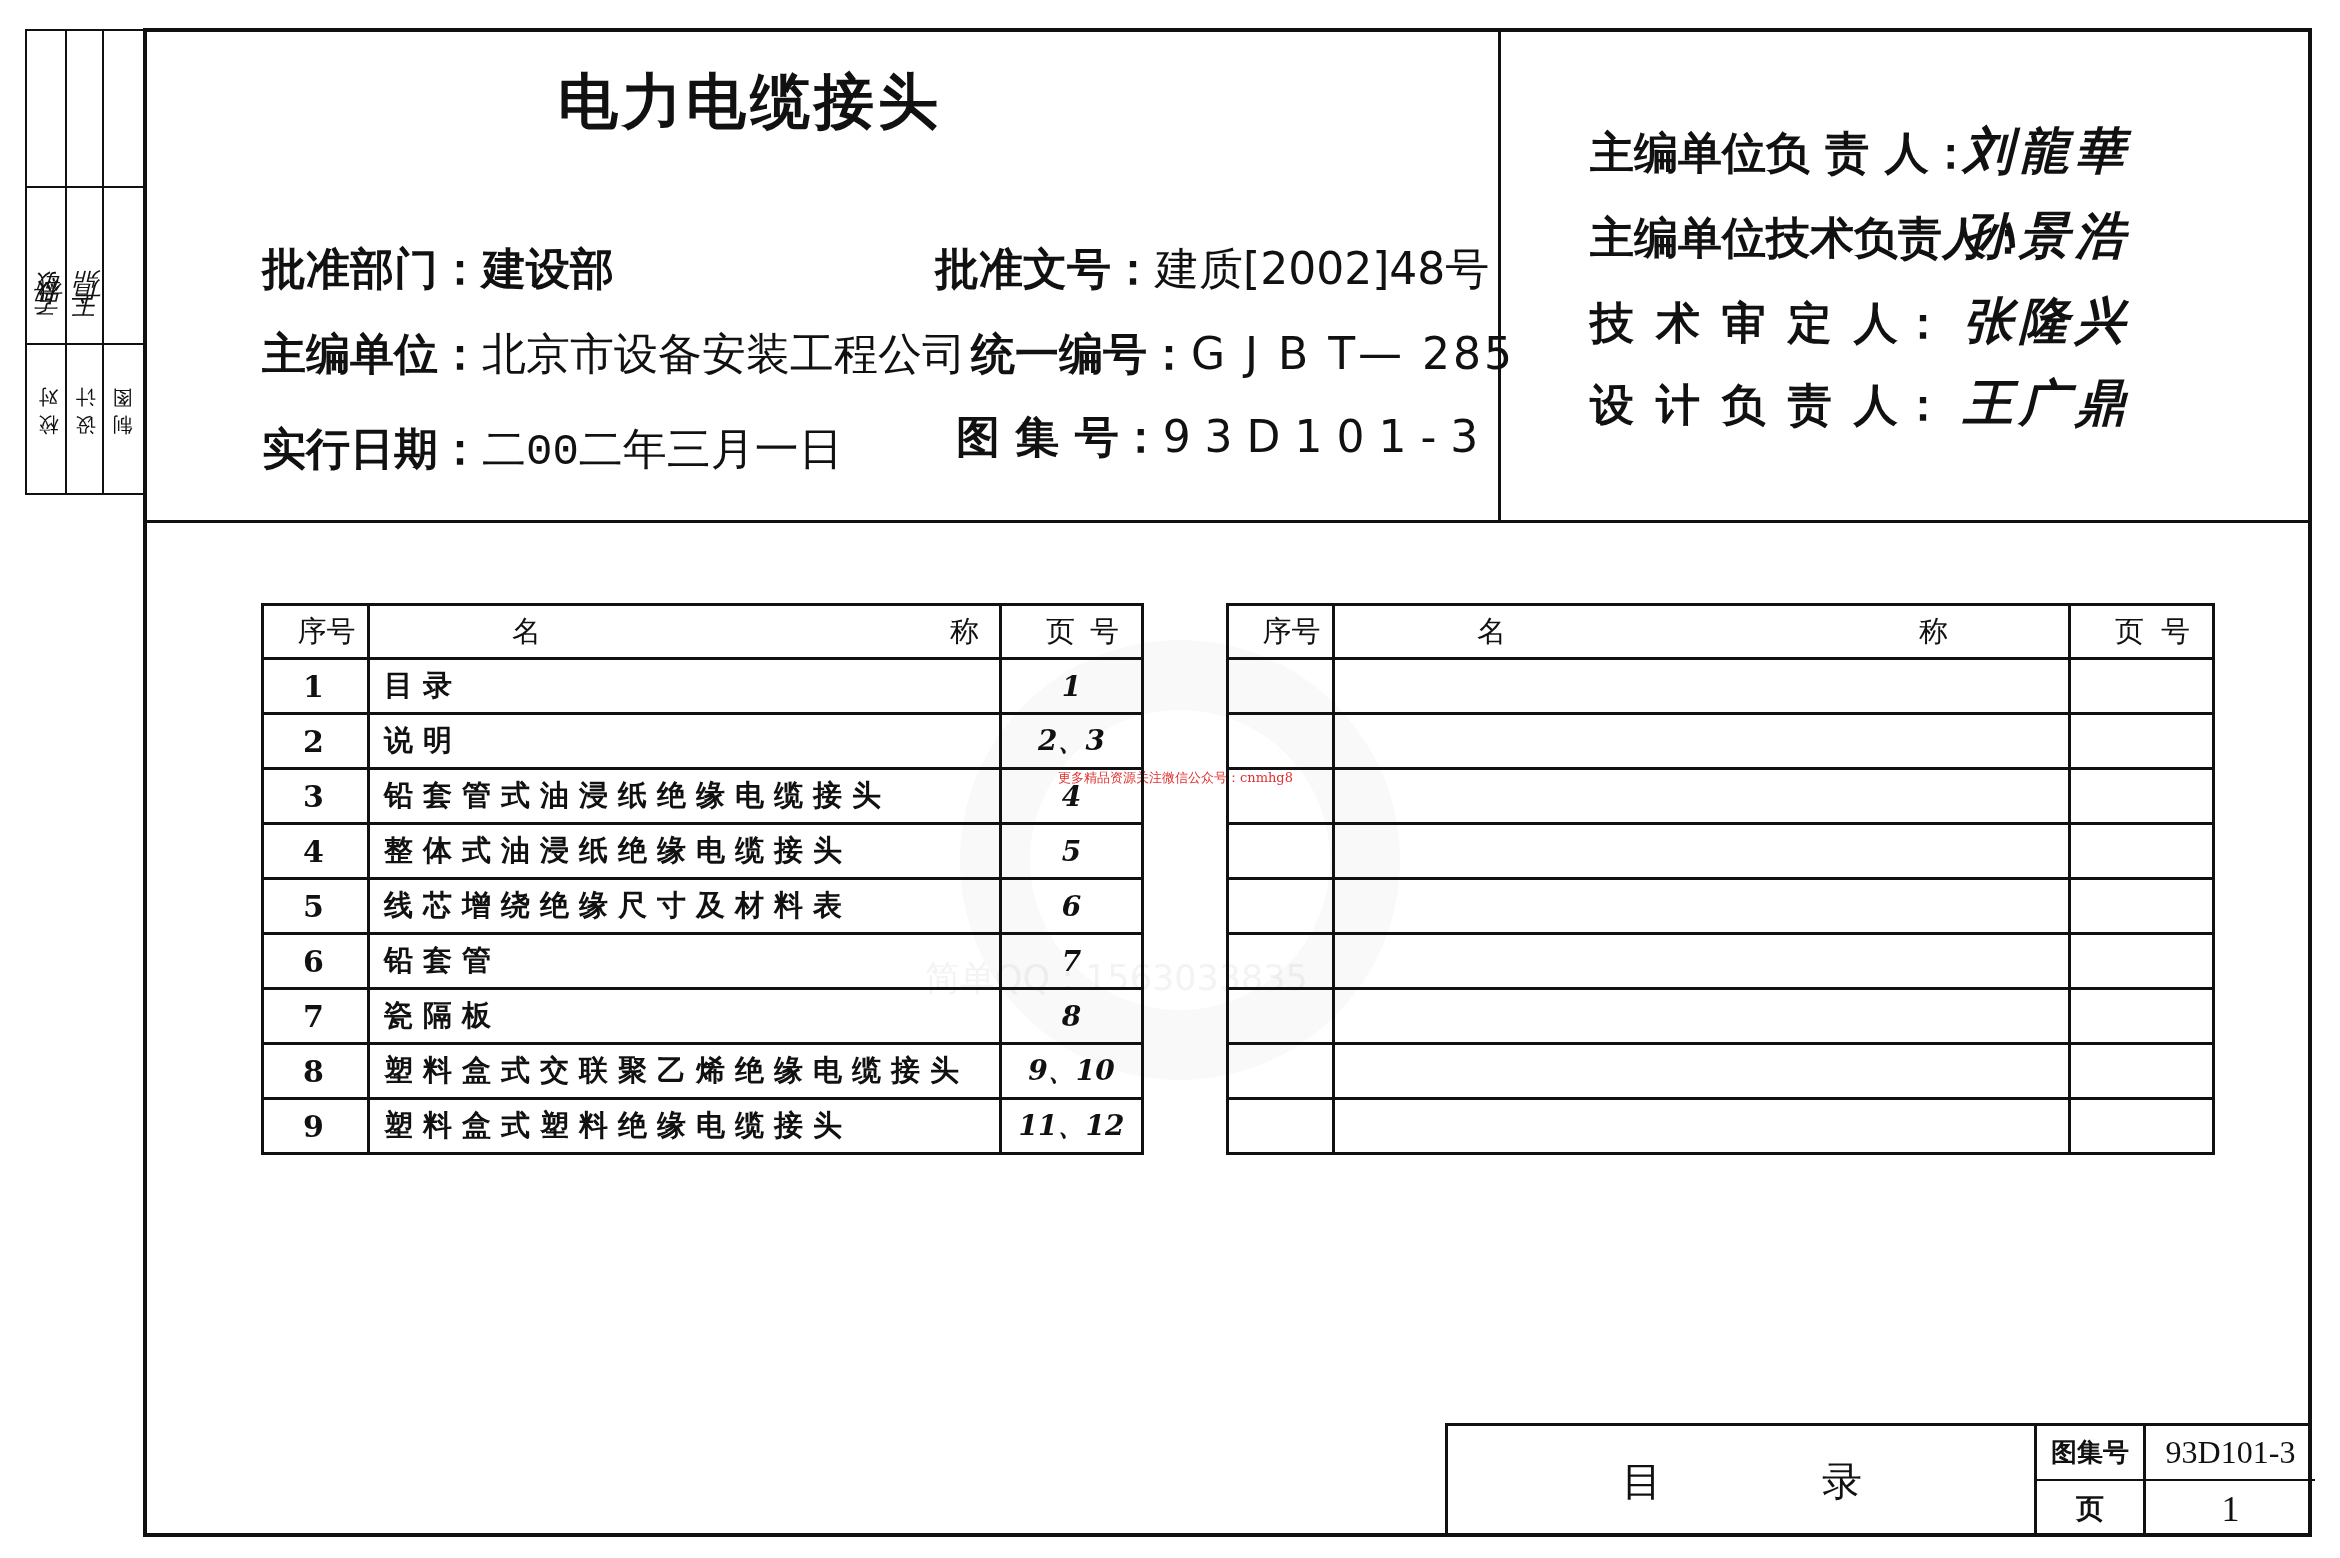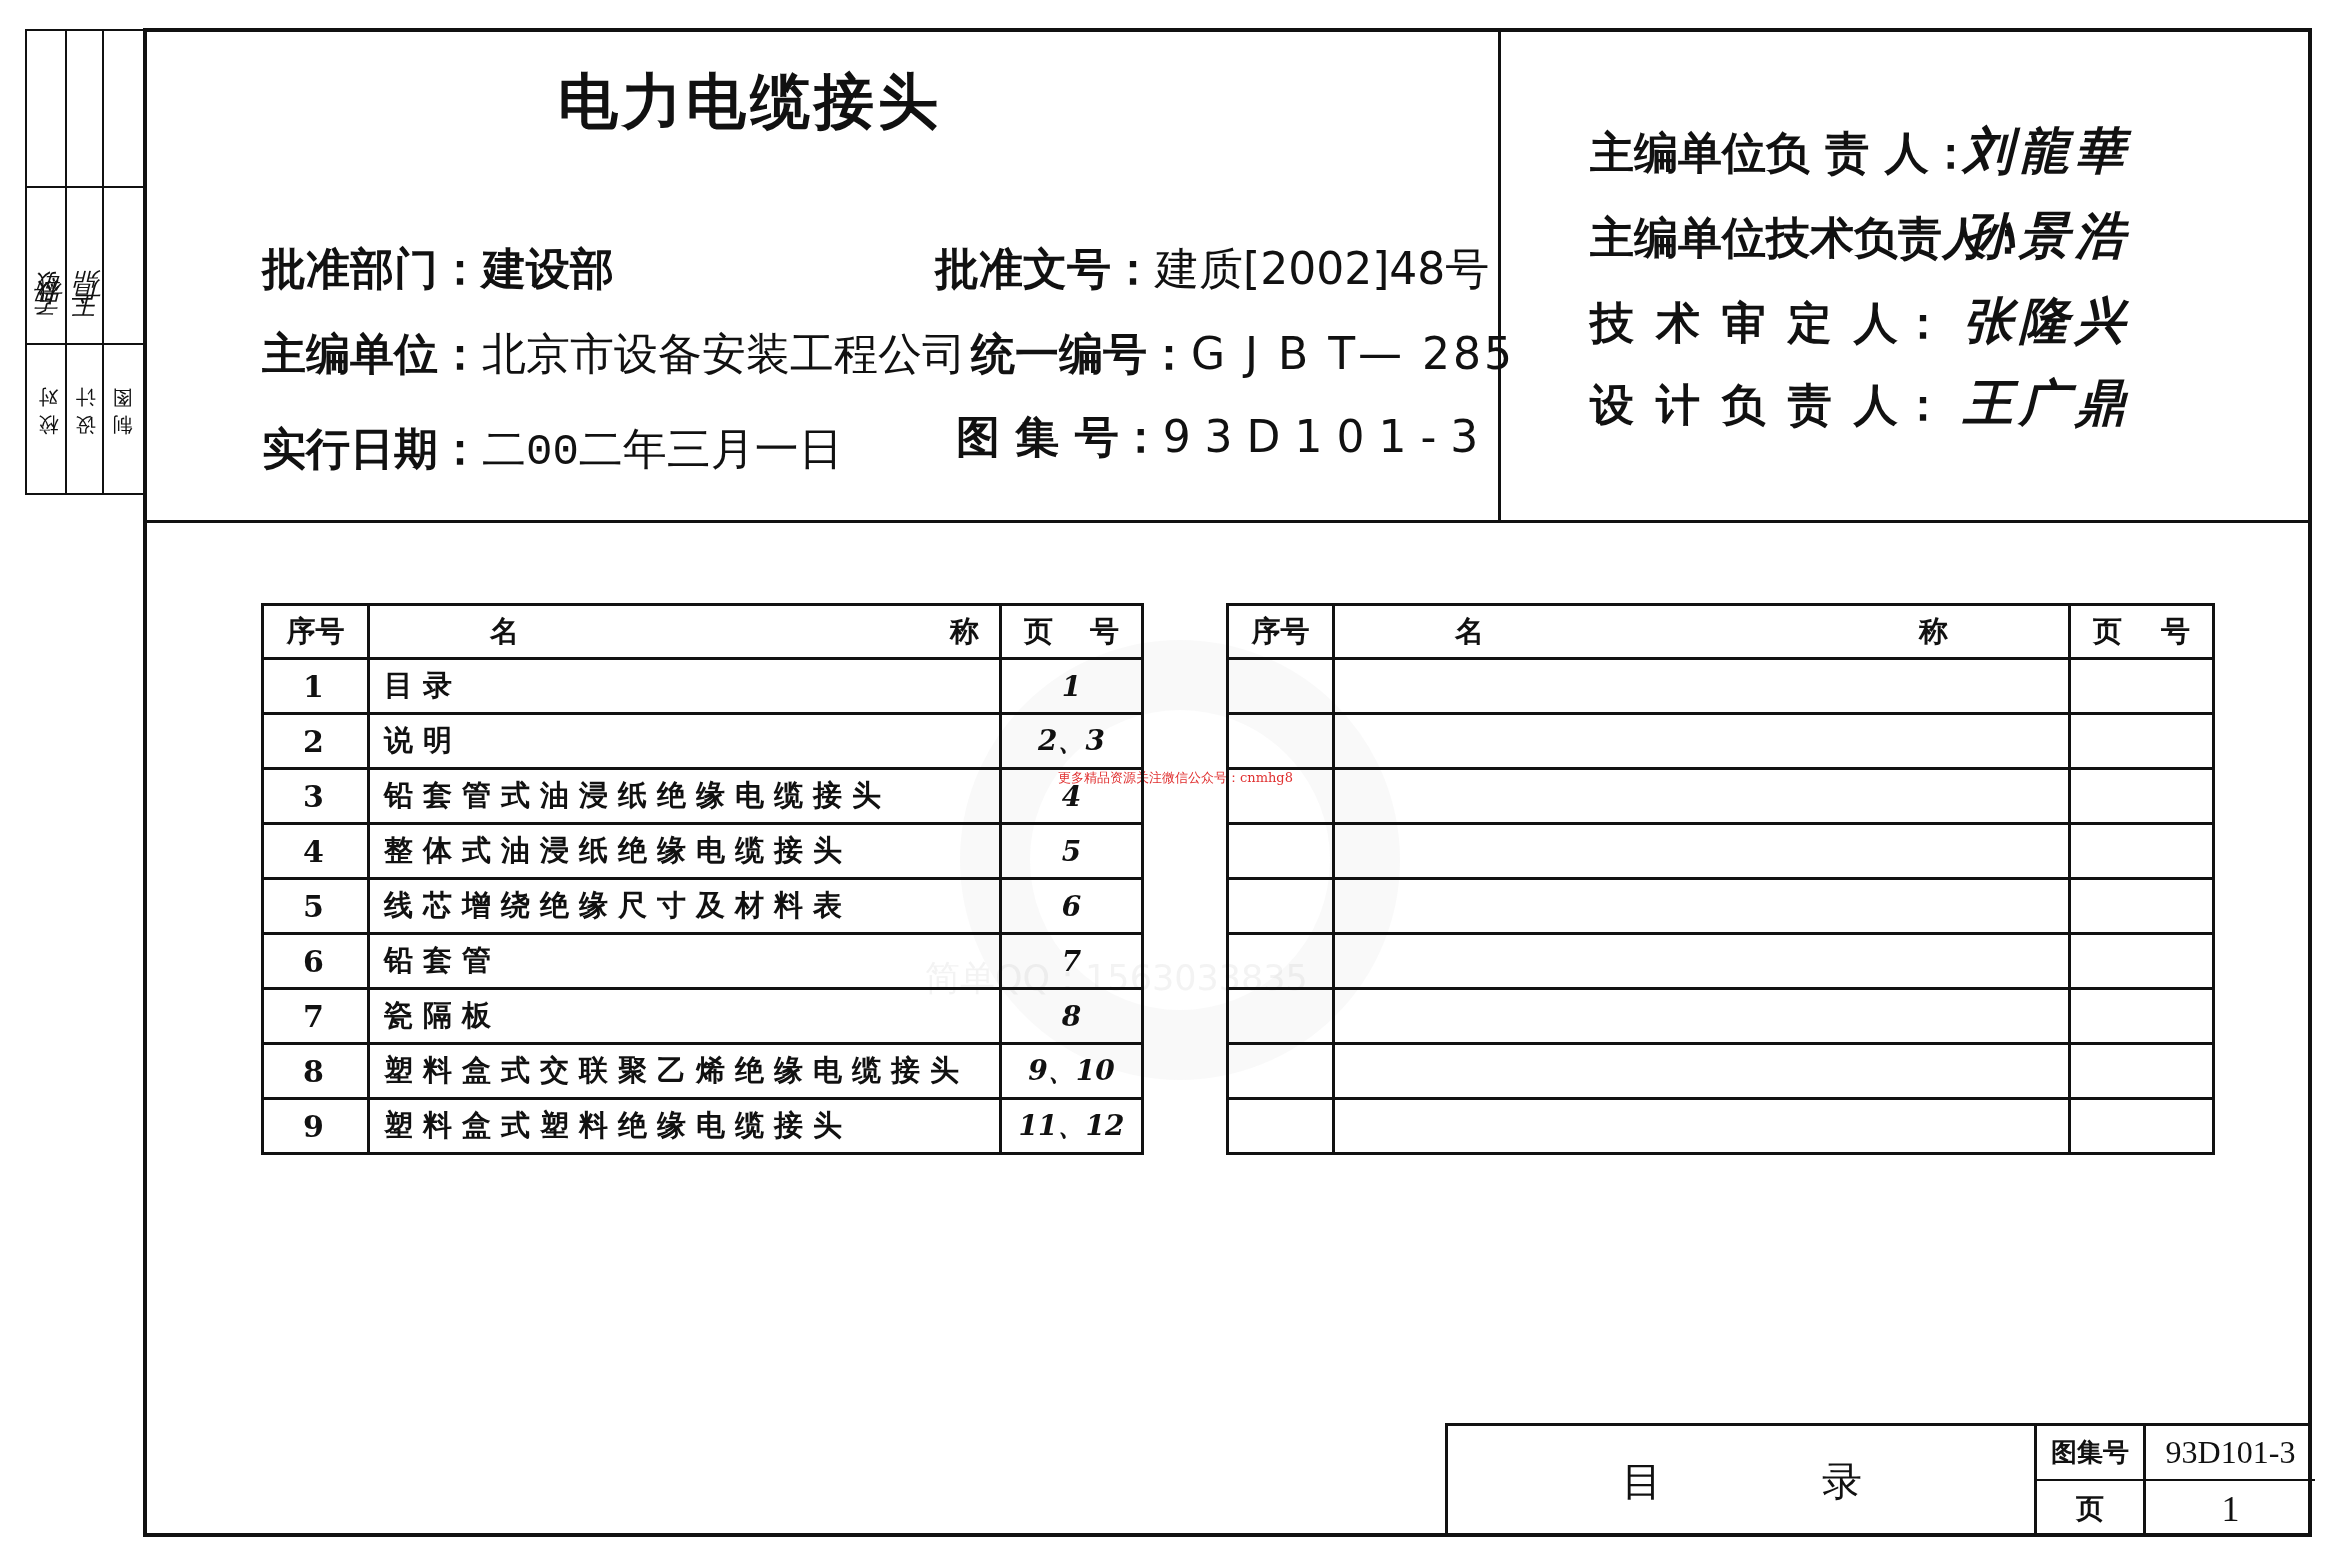--- a/index.html
+++ b/index.html
@@ -24,21 +24,21 @@
            font-weight:bold; font-size:60px; letter-spacing:4px; }
   .info { font-family:"DejaVu Sans","Liberation Sans",sans-serif; font-size:44px; white-space:nowrap; }
   .info .lbl { font-weight:bold; }
   .resp { font-family:"DejaVu Sans","Liberation Sans",sans-serif; font-size:44px; white-space:nowrap; }
   .resp .lbl { display:inline-block; width:355px; text-align-last:justify; text-align:justify; font-weight:600; }
   .resp .sig { font-family:"DejaVu Serif",serif; font-style:italic; font-weight:bold; font-size:50px; margin-left:18px; letter-spacing:6px; }
 
   
   table.toc { position:absolute; border-collapse:collapse; table-layout:fixed; }
   table.toc td, table.toc th { border:3px solid #111; height:52px; padding:0; font-size:29px; }
-  table.toc th { font-weight:bold; height:51px; }
+  table.toc th { font-weight:normal; height:51px;padding-left:22px; }
   table.toc td.num { text-align:center; font-weight:bold; font-size:30px; letter-spacing:12px; padding-left:8px; }
   table.toc td.name { padding-left:14px; font-family:"DejaVu Sans","Liberation Sans",sans-serif; font-weight:bold; letter-spacing:10px; font-size:29px; }
   table.toc td.page { text-align:center; font-style:italic; font-weight:bold; font-size:28px; }
   .th-split { display:flex; justify-content:space-between; padding:0 20px 0 120px; }
   .th-page { display:flex; justify-content:space-between; padding:0 22px; }
 
   
   .tb { left:1445px; top:1423px; width:867px; height:114px; border:3px solid #111; border-right:none; border-bottom:none; box-sizing:border-box; }
   .tb-name { position:absolute; left:0; top:0; width:588px; height:111px; display:flex; align-items:center; justify-content:center;
              font-family:"DejaVu Sans","Liberation Sans",sans-serif; font-size:40px; letter-spacing:160px; padding-left:160px; box-sizing:border-box; }

